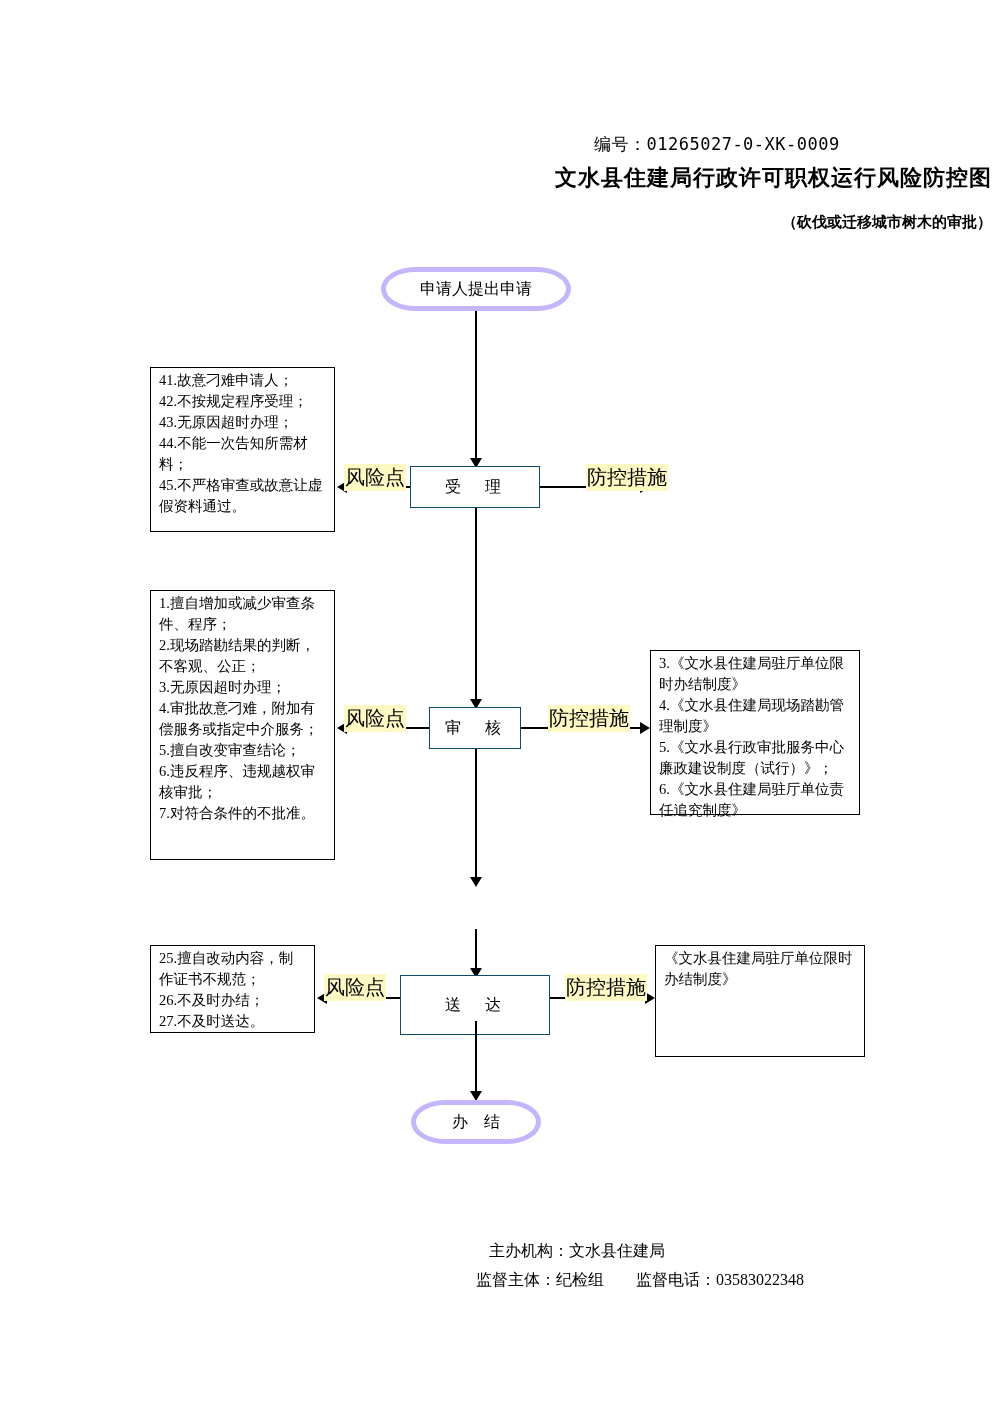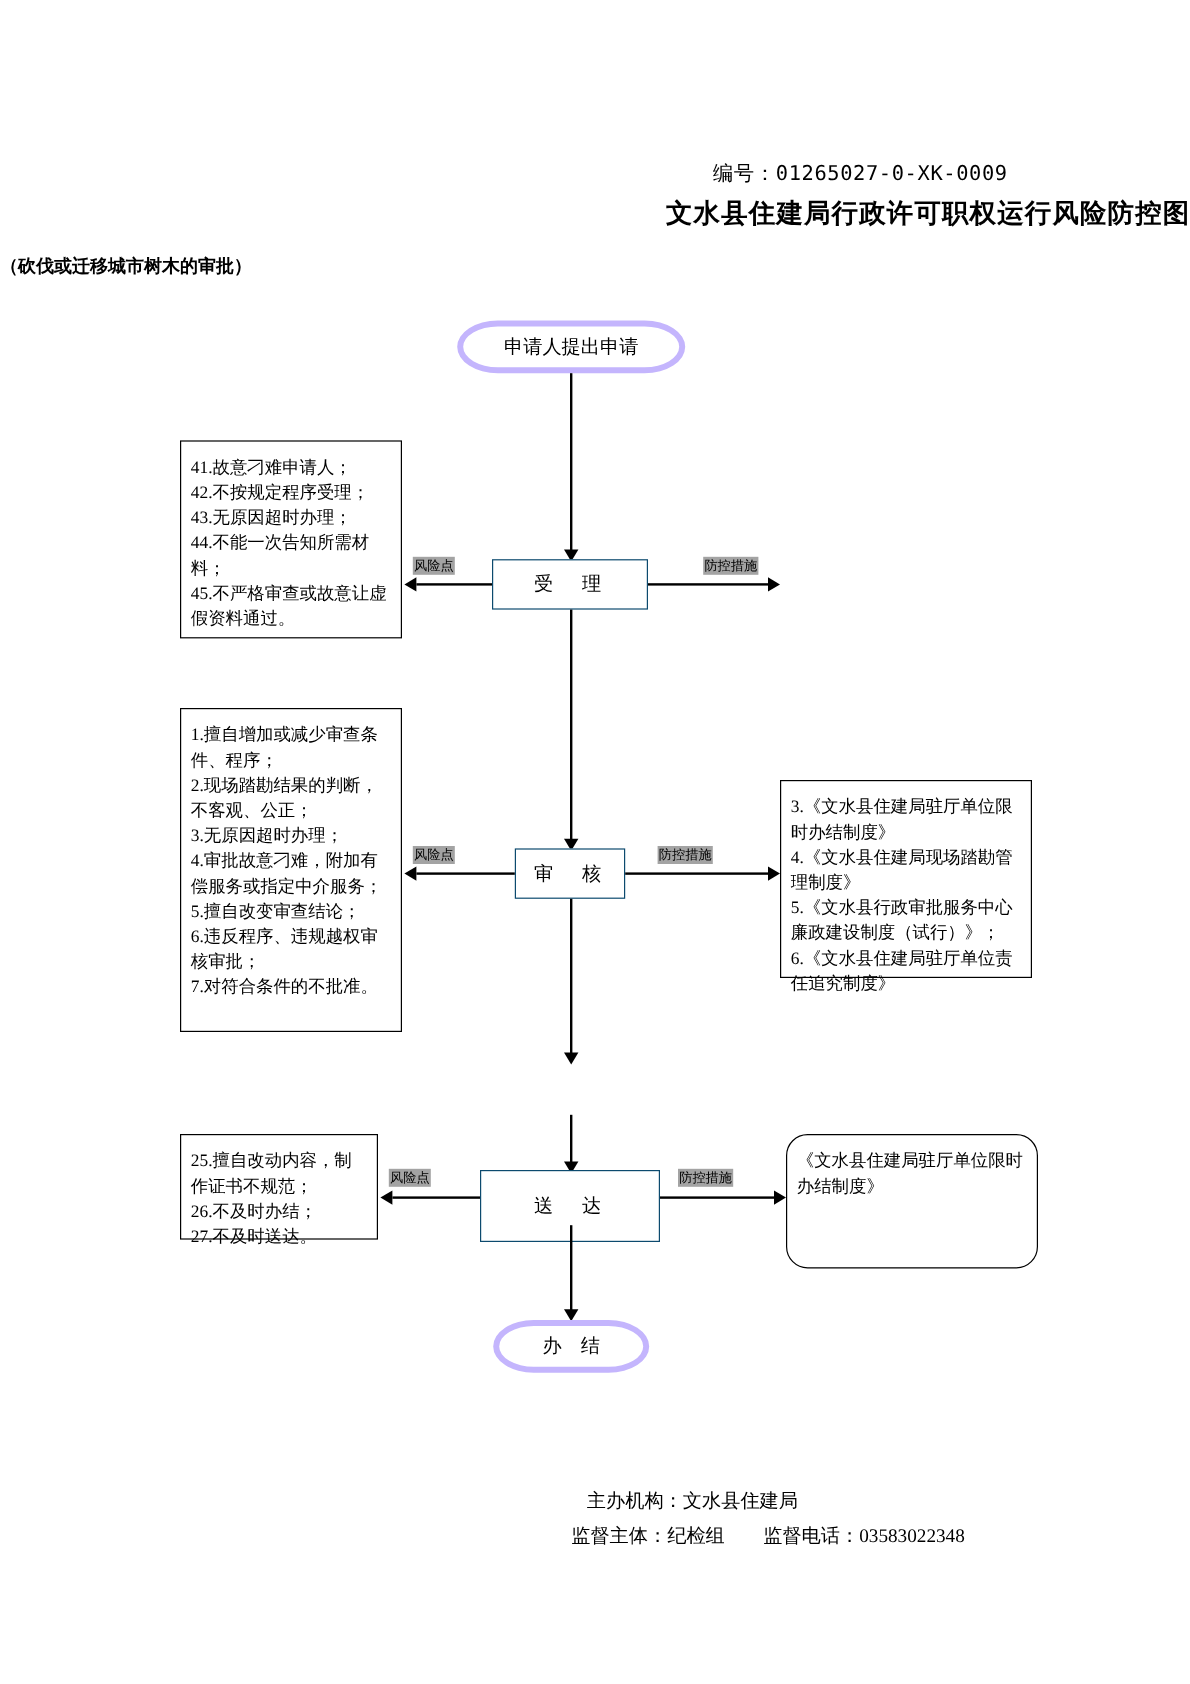--- a/index.html
+++ b/index.html
@@ -32,21 +32,21 @@
     font-weight: bold;
     font-size: 22px;
     letter-spacing: 1px;
     text-align: right;
     white-space: nowrap;
   }
   .doc-subtitle {
     font-family: "DejaVu Sans", "Liberation Sans", sans-serif;
     font-weight: bold;
     font-size: 15px;
-    text-align: left;
+    text-align: right;
     white-space: nowrap;
   }
 
   
   .terminator {
     border: 5px solid #c4b5fd;
     border-radius: 40px / 26px;
     display: flex;
     align-items: center;
     justify-content: center;
@@ -63,28 +63,28 @@
     background: #fff;
     box-sizing: border-box;
     letter-spacing: 4px;
   }
   .textbox {
     border: 1px solid #000;
     background: #fff;
     box-sizing: border-box;
     font-size: 14.5px;
     line-height: 1.45;
-    padding: 12px 7px 5px 8px;
+    padding: 2px 7px 5px 8px;
   }
   .textbox div { white-space: pre-wrap; }
 
   .edge-label {
-    font-size: 11px;
-    white-space: nowrap;
-    background: #a3a3a3;
+    font-size: 20px;
+    white-space: nowrap;
+    background: #fef9c3;
     padding: 0 1px;
   }
 
   
   .vline { background: #000; width: 2px; }
   .hline { background: #000; height: 2px; }
   .arrow-down {
     width: 0; height: 0;
     border-left: 6px solid transparent;
     border-right: 6px solid transparent;
@@ -180,21 +180,21 @@
   <div class="abs arrow-down" style="left:470px; top:968px;"></div>
 
   <div class="abs process" style="left:400px; top:975px; width:150px; height:60px;font-family:Liberation Mono, monospace;">送　达</div>
 
   <div class="abs textbox" style="left:150px; top:945px; width:165px; height:88px;">
     <div>25.擅自改动内容，制作证书不规范；
 26.不及时办结；
 27.不及时送达。</div>
   </div>
 
-  <div class="abs textbox" style="left:655px; top:945px; width:210px; height:112px;border-radius:18px;">
+  <div class="abs textbox" style="left:655px; top:945px; width:210px; height:112px;">
     <div>《文水县住建局驻厅单位限时办结制度》</div>
   </div>
 
   <div class="abs hline" style="left:327px; top:997px; width:73px;"></div>
   <div class="abs arrow-left" style="left:317px; top:992px;"></div>
   <div class="abs edge-label" style="left:324px; top:974px;">风险点</div>
 
   <div class="abs hline" style="left:550px; top:997px; width:95px;"></div>
   <div class="abs arrow-right" style="left:645px; top:992px;"></div>
   <div class="abs edge-label" style="left:565px; top:974px;">防控措施</div>

